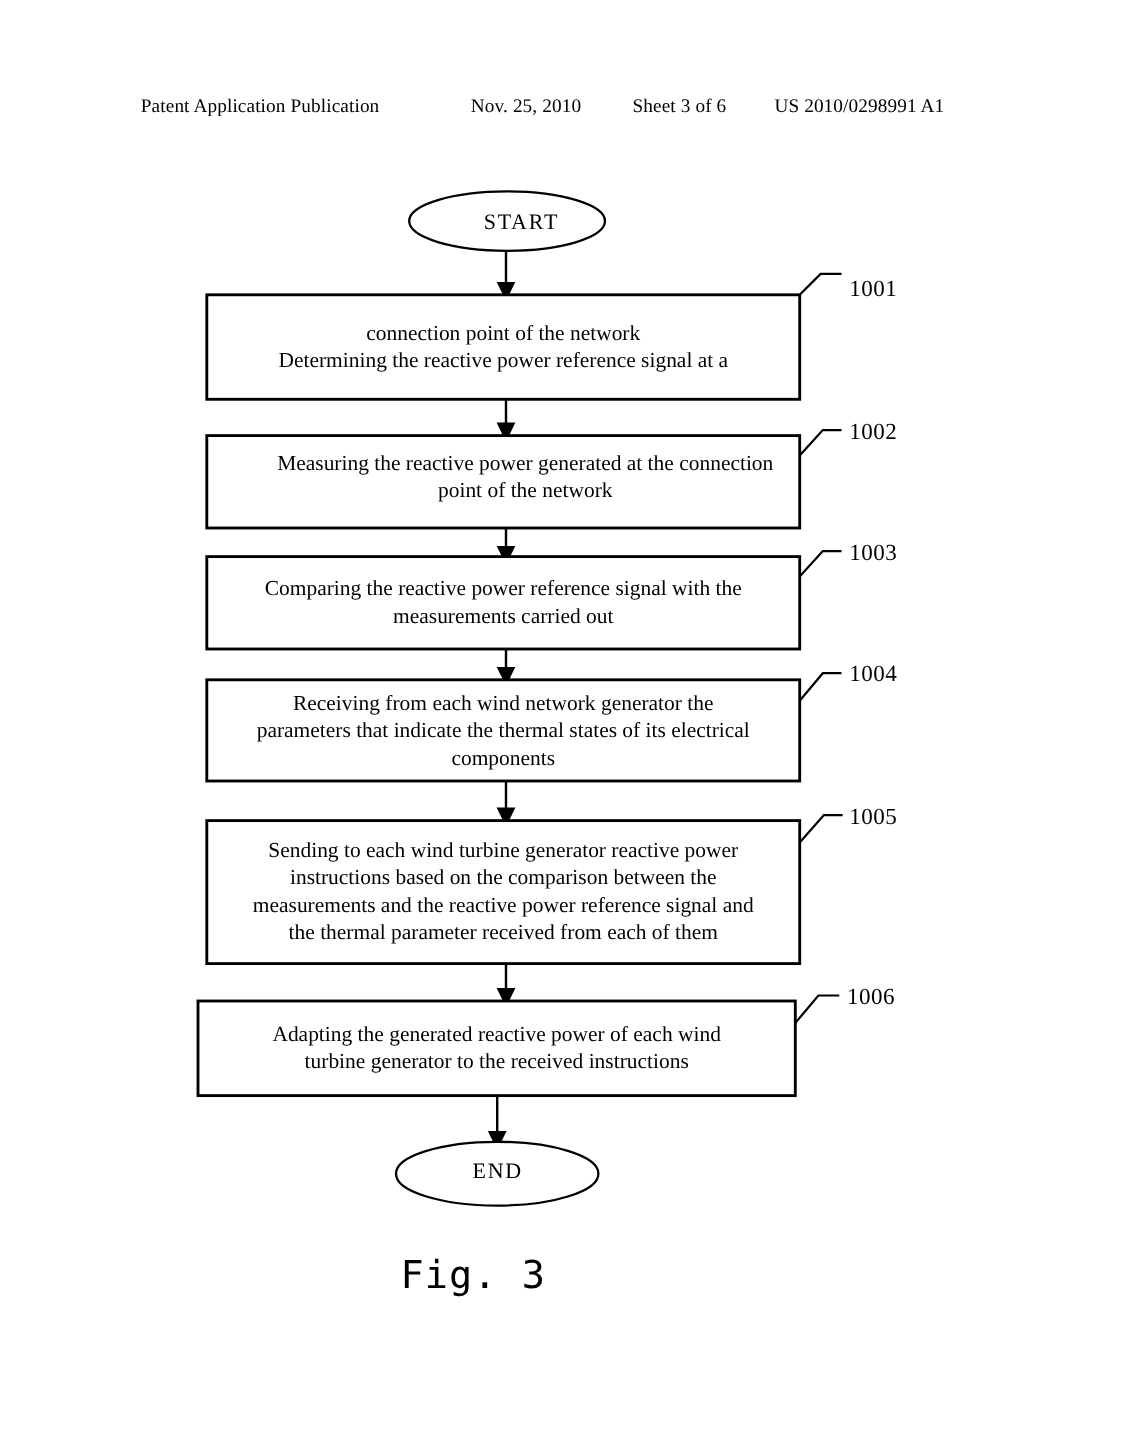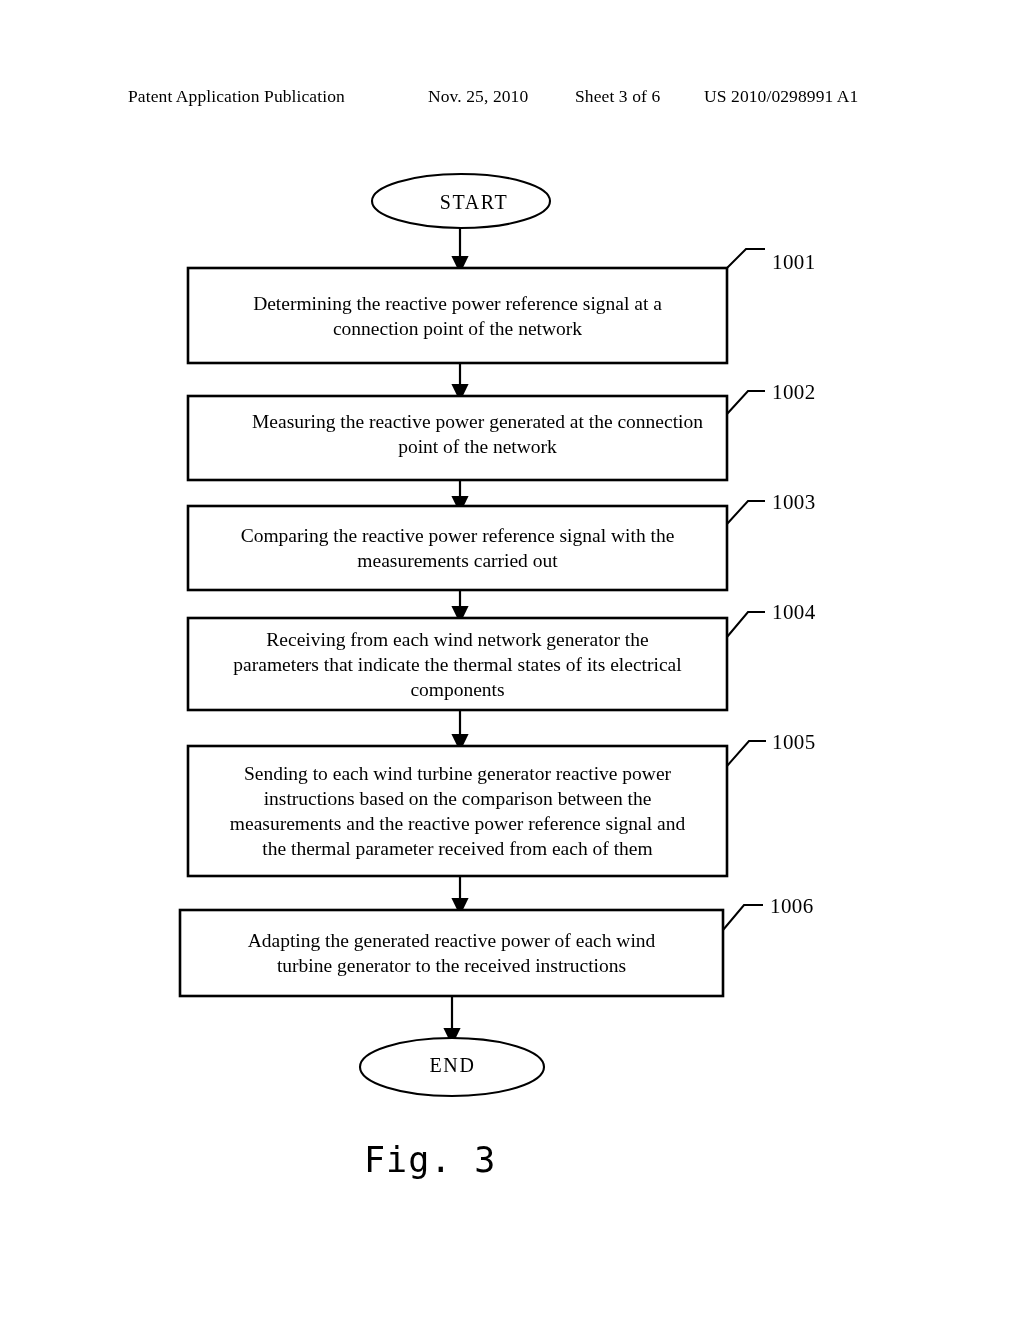--- a/index.html
+++ b/index.html
@@ -182,22 +182,22 @@
     <line x1="452" y1="996" x2="452" y2="1036" stroke="#000000" stroke-width="2.2" marker-end="url(#arrowhead)"></line>
 
     <ellipse cx="452" cy="1067" rx="92" ry="29" fill="#ffffff" stroke="#000000" stroke-width="2.1"></ellipse>
   </svg>
 
   <div class="term-label" id="start-label">START</div>
 
   <div class="term-label" id="end-label">END</div>
 
   <div class="box-text" style="left:188px; top:268px; width:539px; height:95px;">
+    <span>connection point of the network</span>
     <span>Determining the reactive power reference signal at a</span>
-    <span>connection point of the network</span>
   </div>
 
   <div class="box-text" style="left:188px; top:396px; width:539px; height:76px;margin-left:20px;">
     <span>Measuring the reactive power generated at the connection</span>
     <span>point of the network</span>
   </div>
 
   <div class="box-text" style="left:188px; top:506px; width:539px; height:84px;">
     <span>Comparing the reactive power reference signal with the</span>
     <span>measurements carried out</span>

